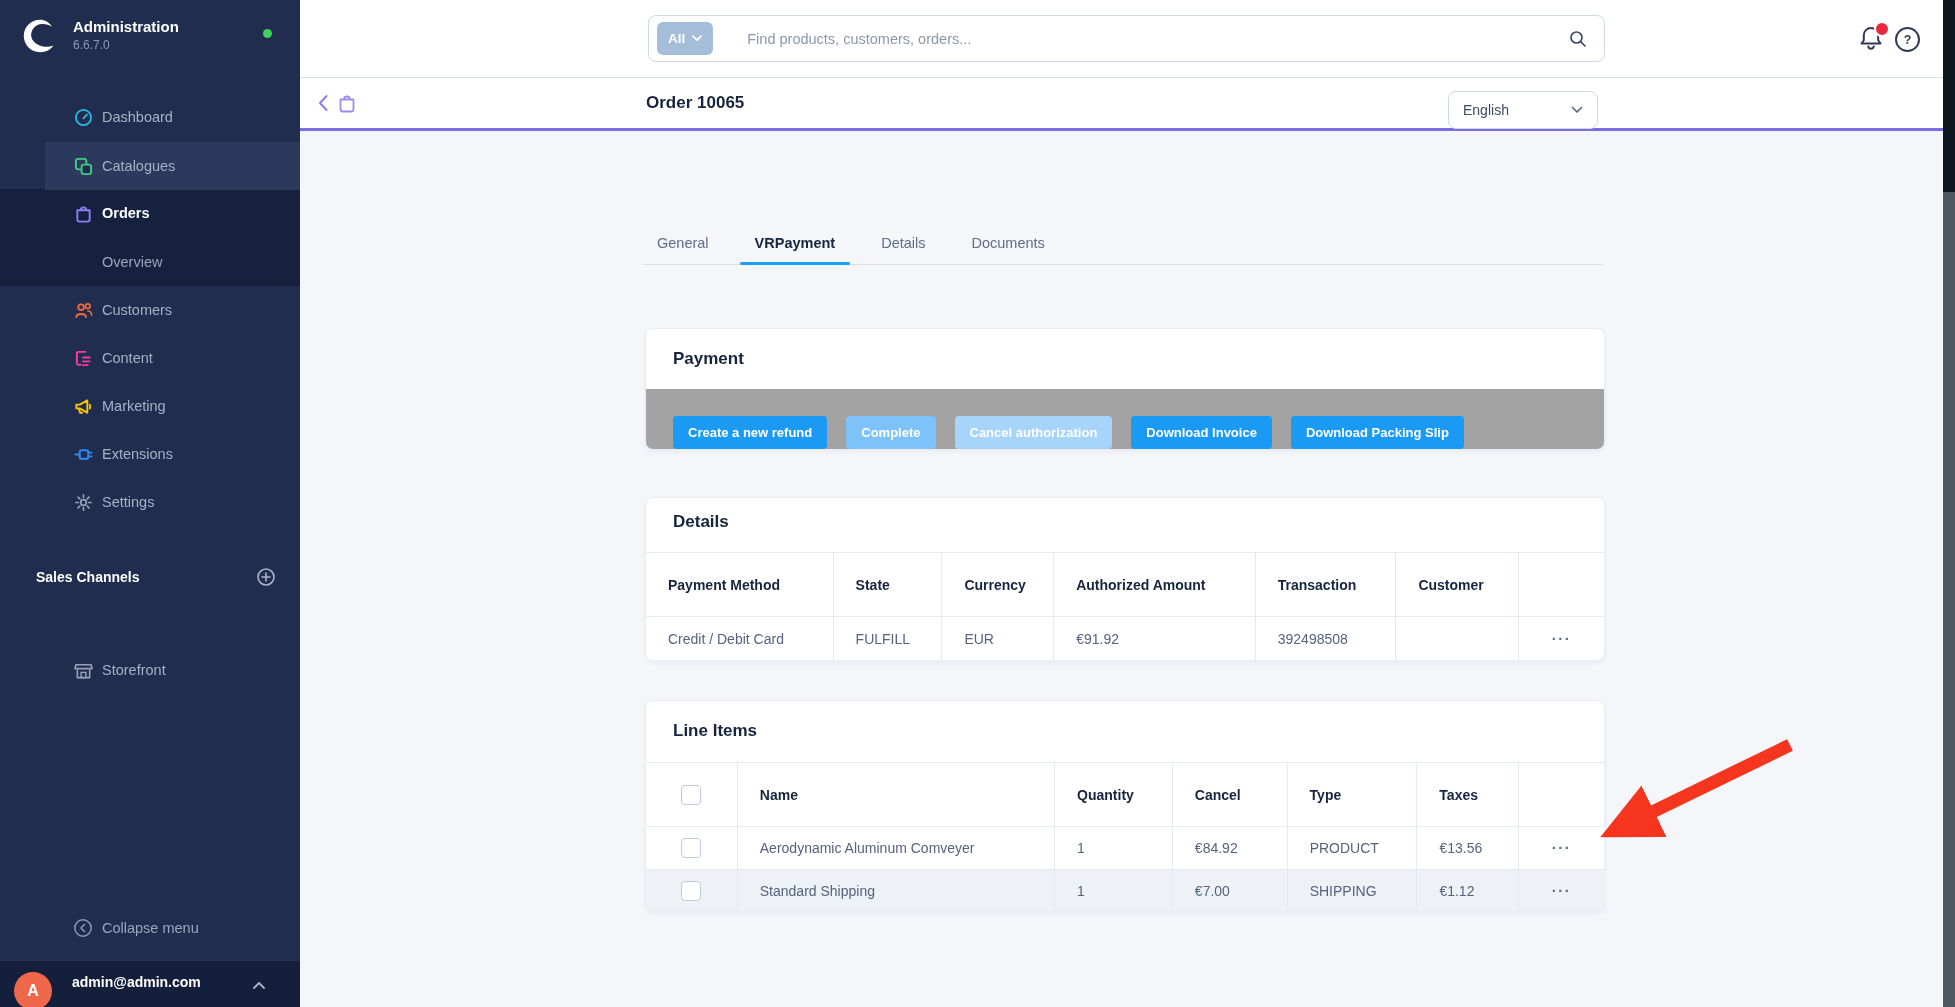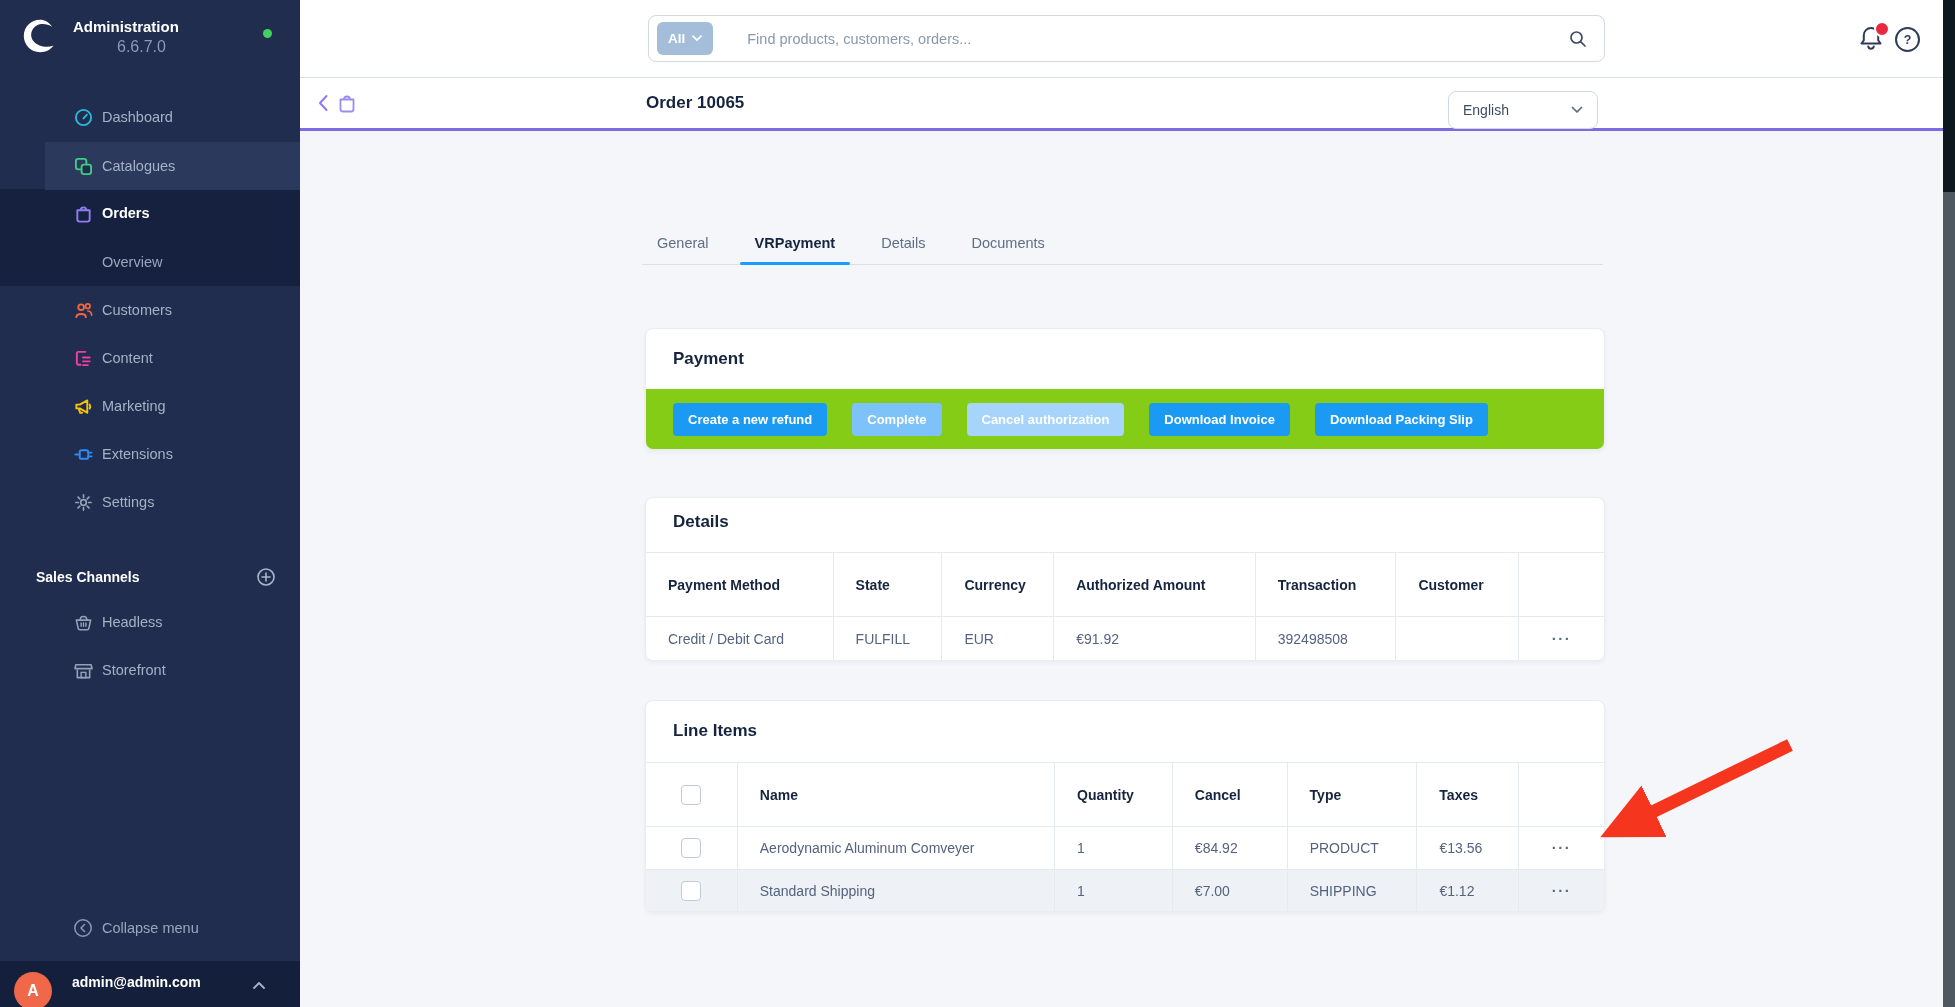--- a/index.html
+++ b/index.html
@@ -3,21 +3,21 @@
 <meta charset="utf-8">
 <style>
   html,body{margin:0;padding:0;width:1955px;height:1007px;overflow:hidden;
     font-family:"Liberation Sans",sans-serif;color:#16243e;background:#fff;}
   .root{position:relative;width:1955px;height:1007px;overflow:hidden;}
 
   
   .sidebar{position:absolute;left:0;top:0;width:300px;height:1007px;background:#202d4f;}
   .brand{position:absolute;left:22px;top:18px;display:flex;gap:15px;align-items:flex-start;}
   .brand-title{font-size:15px;font-weight:bold;color:#fff;line-height:18px;}
-  .brand-version{font-size:16px;color:#8d99b5;margin-top:2px;margin-left:44px;}
+  .brand-version{font-size:12px;color:#8d99b5;margin-top:2px;}
   .status-dot{position:absolute;left:263px;top:29px;width:9px;height:9px;border-radius:50%;background:#3fd15c;}
   .nav-item{position:absolute;left:0;width:300px;height:48px;display:flex;align-items:center;
     padding-left:28px;box-sizing:border-box;font-size:14.5px;color:#a6b1c6;cursor:pointer;margin-left:45px;}
   .nav-item .ico{width:20px;height:20px;margin-right:9px;display:flex;align-items:center;justify-content:center;flex:0 0 20px;}
   .nav-item.hovered{background:#2b3a5c;}
   .nav-active-block{position:absolute;left:0;top:189px;width:300px;height:97px;background:#16213f;}
   .nav-item.current{color:#fff;font-weight:bold;}
   .nav-item.sub{padding-left:57px;color:#9aa5bd;}
   .sc-header{position:absolute;left:0;top:553px;width:300px;height:48px;display:flex;align-items:center;
     padding:0 24px 0 36px;box-sizing:border-box;font-size:14px;font-weight:bold;color:#fff;}
@@ -62,22 +62,22 @@
   .tab{position:relative;padding:0 15px 13px 15px;margin-right:16px;font-size:14.5px;color:#5f6e85;cursor:pointer;}
   .tab.active{color:#16243e;font-weight:bold;}
   .tab.active::after{content:'';position:absolute;left:0;right:0;bottom:-1px;height:3px;background:#189eff;border-radius:2px;}
 
   .card{position:absolute;left:345px;width:960px;background:#fff;border:1px solid #e9edf3;
     border-radius:8px;box-sizing:border-box;box-shadow:0 2px 4px rgba(25,45,90,0.05);overflow:hidden;}
   .card-title{position:absolute;left:27px;font-size:17px;font-weight:bold;color:#16243e;}
 
   .payment-card{top:197px;height:122px;}
   .payment-card .card-title{top:20px;}
-  .payment-footer{position:absolute;left:0;right:0;top:60px;bottom:0;background:#84cc16;
-    display:flex;align-items:center;padding-left:27px;gap:25px;}
+  .payment-footer{position:absolute;left:0;right:0;top:60px;bottom:0;background:#a3a3a3;
+    display:flex;align-items:flex-end;padding-left:27px;gap:19px;}
   .btn{height:33px;border:none;border-radius:4px;color:#fff;font-size:13px;font-weight:bold;
     padding:0 15px;cursor:pointer;font-family:"Liberation Sans",sans-serif;}
   .btn.primary{background:#1b9af3;}
   .btn.dis1{background:#7dc2f8;cursor:default;}
   .btn.dis2{background:#a6d4fa;cursor:default;}
 
   .details-card{top:366px;height:164px;}
   .details-card .card-title{top:14px;}
   .li-card{top:569px;height:212px;}
   .li-card .card-title{top:20px;}
@@ -222,30 +222,20 @@
       <span>Sales Channels</span>
       <span class="spacer"></span>
       <span style="cursor:pointer;display:flex;">
         <svg width="20" height="20" viewBox="0 0 20 20">
             <circle cx="10" cy="10" r="8" fill="none" stroke="#aab4c8" stroke-width="1.6"></circle>
             <path d="M10 6 v8 M6 10 h8" stroke="#aab4c8" stroke-width="1.6" stroke-linecap="round"></path>
           </svg>
       </span>
     </div>
 
-    <div class="nav-item" style="top:598px">
-      <span class="ico">
-        <svg width="19" height="19" viewBox="0 0 20 20">
-            <path d="M2.5 7.5 h15 l-2 9 a1.5 1.5 0 0 1 -1.5 1.2 h-8 a1.5 1.5 0 0 1 -1.5 -1.2 z" fill="none" stroke="#96a1b6" stroke-width="1.7" stroke-linejoin="round"></path>
-            <path d="M6.5 7.5 C6.5 2.5 13.5 2.5 13.5 7.5" fill="none" stroke="#96a1b6" stroke-width="1.7"></path>
-            <path d="M7.5 10.5 v3.5 M10 10.5 v3.5 M12.5 10.5 v3.5" stroke="#96a1b6" stroke-width="1.5" stroke-linecap="round"></path>
-          </svg>
-      </span>
-      <span>Headless</span>
-    </div>
 
     <div class="nav-item" style="top:646px">
       <span class="ico">
         <svg width="19" height="19" viewBox="0 0 20 20">
             <path d="M3.5 9 v8.5 h13 V9" fill="none" stroke="#96a1b6" stroke-width="1.7" stroke-linejoin="round"></path>
             <path d="M2 4 h16 l1 4 h-18 z" fill="none" stroke="#96a1b6" stroke-width="1.7" stroke-linejoin="round"></path>
             <rect x="7.5" y="12" width="5" height="5.5" fill="none" stroke="#96a1b6" stroke-width="1.5"></rect>
           </svg>
       </span>
       <span>Storefront</span>

